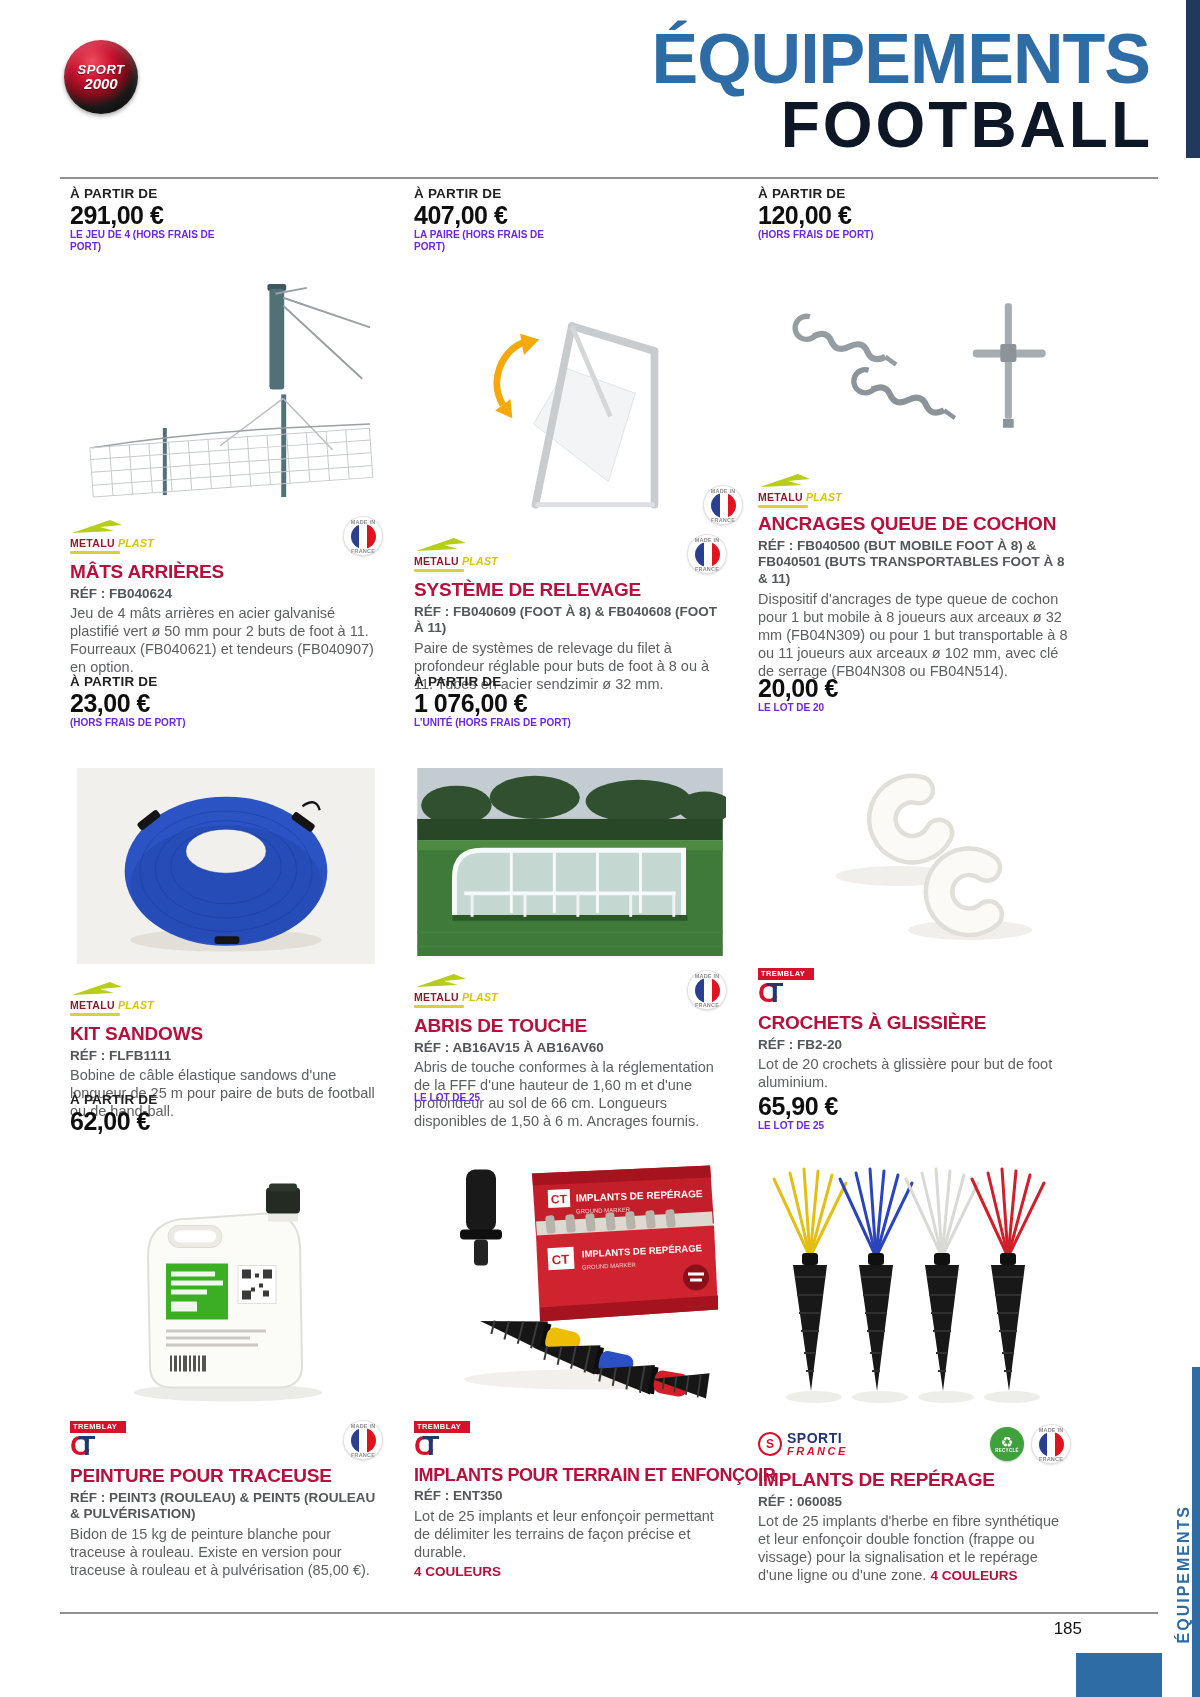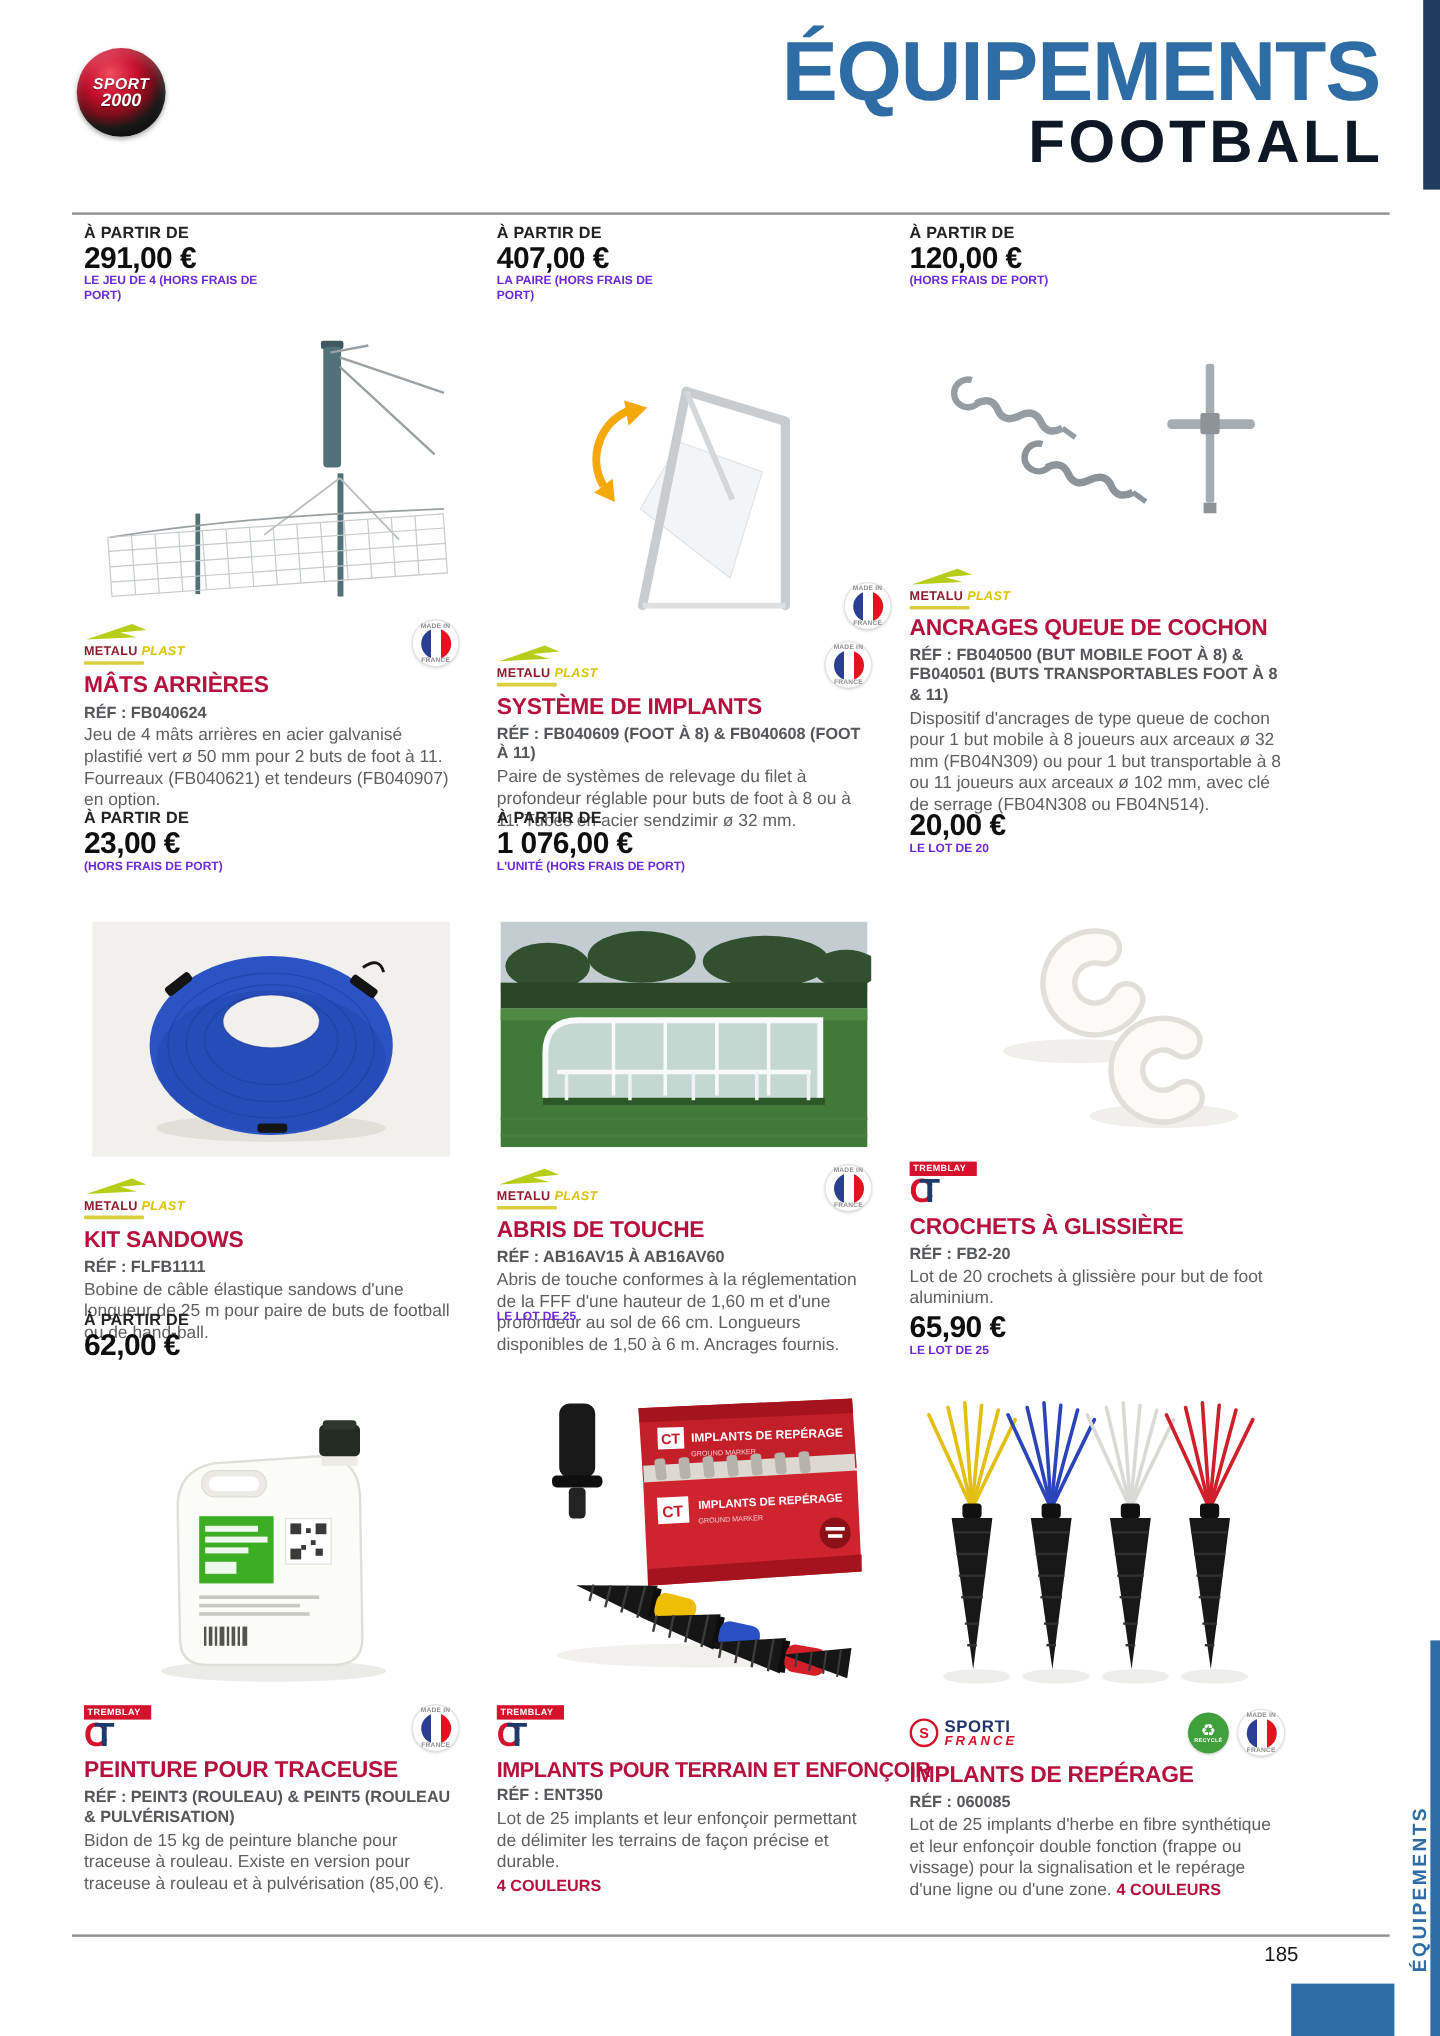--- a/index.html
+++ b/index.html
@@ -8,21 +8,21 @@
 
   
   .brandlogo{position:absolute;left:64px;top:40px;width:74px;height:74px;border-radius:50%;
     background:radial-gradient(circle at 38% 28%, #ef4c5e 0%, #c8102e 30%, #7c0d1a 50%, #191919 66%, #000 100%);
     display:flex;flex-direction:column;align-items:center;justify-content:center;color:#fff;
     box-shadow:0 2px 4px rgba(0,0,0,.35), inset 0 6px 8px rgba(255,255,255,.18);}
   .brandlogo .l1{font-size:13px;font-weight:900;font-style:italic;line-height:1;letter-spacing:.5px;text-shadow:0 1px 1px rgba(0,0,0,.5);}
   .brandlogo .l2{font-size:15px;font-weight:900;font-style:italic;line-height:1;text-shadow:0 1px 1px rgba(0,0,0,.5);}
   .htitles{position:absolute;top:26px;right:50px;text-align:right;}
   .htitle{font-size:70px;font-weight:900;color:#2e6ca5;letter-spacing:-1px;line-height:.95;}
-  .hsub{font-size:50px;font-weight:600;color:#0d1726;letter-spacing:3px;line-height:1.02;margin-right:-3px;}
+  .hsub{font-size:64px;font-weight:600;color:#0d1726;letter-spacing:3px;line-height:1.02;margin-right:-3px;}
   .topbar{position:absolute;right:0;top:0;width:14px;height:158px;background:#1f3a5c;}
   .rule{position:absolute;left:60px;right:42px;height:2px;background:#909090;}
   .rule-top{top:177px;}
   .rule-bottom{top:1612px;}
 
   
   .grid{position:absolute;left:70px;top:186px;display:grid;grid-template-columns:312px 312px 312px;
         column-gap:32px;grid-template-rows:488px 418px 522px;}
   .cell{display:flex;flex-direction:column;position:relative;}
 
@@ -180,21 +180,21 @@
             </svg>
           <span class="mtxt"><span>METALU</span> <span class="pl">PLAST</span></span>
           <span class="slog"></span>
         </span>
         <span class="mif">
           <span class="t">MADE IN</span>
           <span class="flag"></span>
           <span class="b">FRANCE</span>
         </span>
       </div>
-      <h3 class="ptitle">SYSTÈME DE IMPLANTS</h3>
+      <h3 class="ptitle">SYSTÈME DE RELEVAGE</h3>
       <div class="pref">RÉF : FB040609 (FOOT À 8) &amp; FB040608 (FOOT À 11)</div>
       <p class="pdesc">Paire de systèmes de relevage du filet à profondeur réglable pour buts de foot à 8 ou à 11. Tubes en acier sendzimir ø 32 mm.</p>
     </article>
 
     <article class="cell r1">
       <div class="pricebox">
         <span class="prefix">À PARTIR DE</span>
         <span class="price">120,00 €</span>
         <span class="pnote">(HORS FRAIS DE PORT)</span>
       </div>

